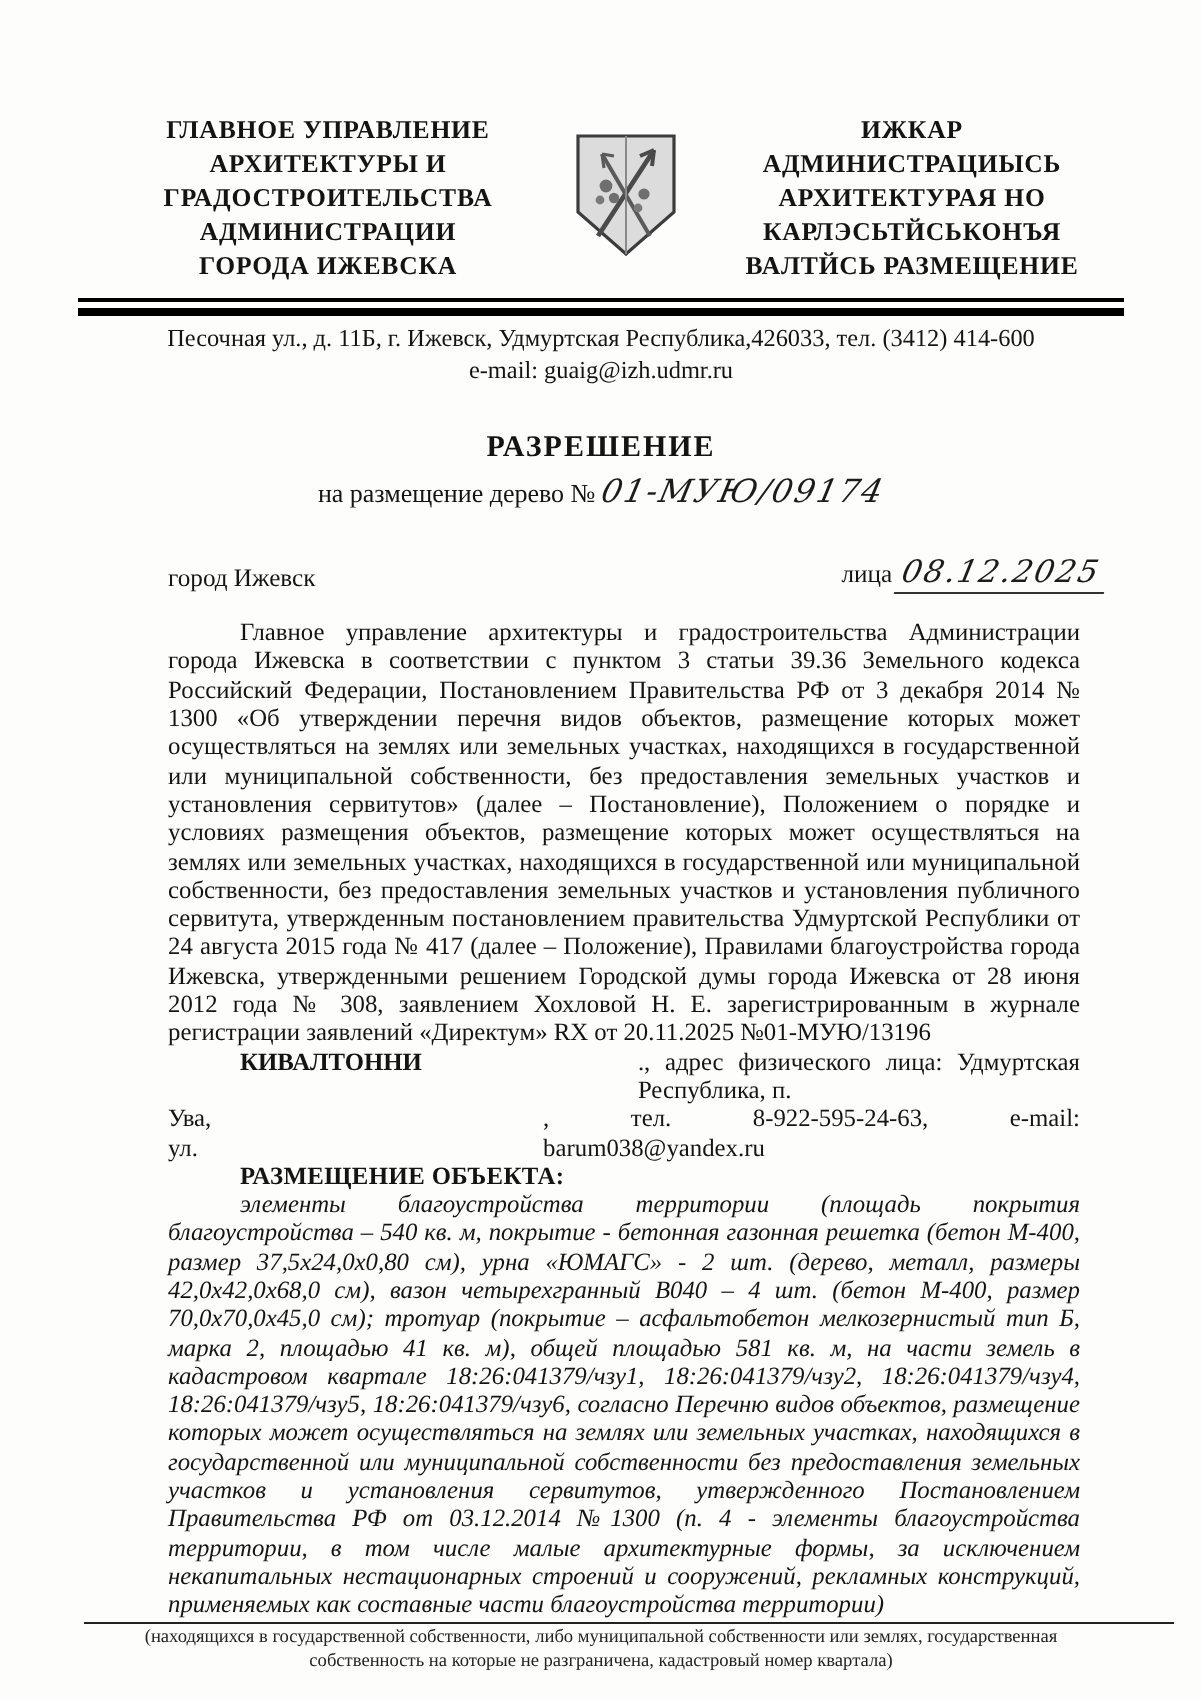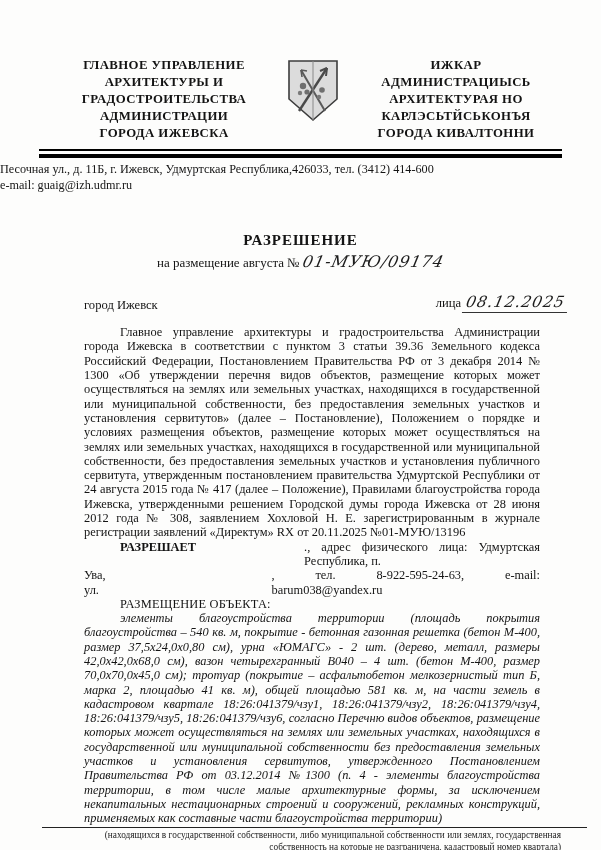--- a/index.html
+++ b/index.html
@@ -3,74 +3,74 @@
 <meta charset="utf-8">
 <style>
   html,body{margin:0;padding:0;}
   .page{
     width:601px;height:850px;background:#fdfdfc;color:#141414;
     font-family:"Liberation Serif", serif;position:relative;overflow:hidden;
     box-sizing:border-box;
   }
   
   .letterhead{
-    display:flex;justify-content:space-between;align-items:flex-start;
+    display:flex;justify-content:space-between;align-items:center;
     padding:57px 45px 0 58px;
   }
   .org-block{
     font-weight:bold;font-size:12.8px;line-height:1.32;text-align:center;
     white-space:pre-line;letter-spacing:.4px;
   }
   .org-left{width:212px;}
   .org-right{width:200px;}
   .emblem-box{width:58px;display:flex;justify-content:center;padding-top:2px;}
   .double-rule{
     margin:8px 39px 0 39px;height:3px;
     border-top:2px solid #000;border-bottom:4px solid #000;
   }
-  .address-block{font-size:12.2px;margin-top:4px;line-height:1.3;}
+  .address-block{text-align:center;font-size:12.2px;margin-top:4px;line-height:1.3;}
   .address-block .email{}
   
   .doc-title{
-    text-align:center;font-weight:bold;font-size:15px;letter-spacing:1px;margin-top:38px;
+    text-align:center;font-weight:bold;font-size:15px;letter-spacing:1px;margin-top:22px;
   }
   .doc-subtitle{text-align:center;font-size:13px;margin-top:3px;}
   .hand{
     font-family:"DejaVu Serif", serif;font-style:italic;font-size:15.5px;
     letter-spacing:1px;display:inline-block;transform:skewX(-12deg);
     color:#1c1c1c;
   }
   .hand-number{font-size:16px;}
   
   .meta-row{
     display:flex;justify-content:space-between;align-items:flex-end;
-    padding:0 32px 0 84px;margin-top:22px;font-size:12.6px;
+    padding:0 47px 0 84px;margin-top:22px;font-size:12.6px;
   }
   .date-wrap .hand{border-bottom:1px solid #333;padding:0 4px 1px 2px;}
   
   .body-text{
     padding:0 61px 0 84px;font-size:12.4px;line-height:14.3px;
     text-align:justify;
   }
   .intro{margin-top:12px;text-indent:36px;}
   .permits-line{display:flex;margin-top:0;}
   .permits-line .indent{width:36px;flex:0 0 auto;}
   .permits-line .spacer1{flex:0 0 108px;}
   .permits-line2{display:flex;gap:15px;}
   .permits-line2 .spacer2{flex:0 0 118px;}
   .bold{font-weight:bold;}
-  .placement-label{text-indent:36px;font-weight:normal;letter-spacing:.2px;}
+  .placement-label{text-indent:36px;font-weight:bold;letter-spacing:.2px;}
   .placement{text-indent:36px;font-style:italic;}
   
   .land-line{
     margin-top:18px;padding-left:84px;font-size:12.6px;
   }
   .land-rule{margin:1px 14px 0 42px;border-bottom:1.3px solid #222;}
   .land-caption{
-    text-align:right;font-size:9.3px;line-height:1.35;margin-top:1px;
+    text-align:center;font-size:9.3px;line-height:1.35;margin-top:1px;
     white-space:pre-line;color:#222;padding:0 40px;
   }
 </style>
 </head>
 <body>
 
 <div class="page">
 
   <div class="letterhead">
     <div class="org-block org-left">ГЛАВНОЕ УПРАВЛЕНИЕ
@@ -94,49 +94,49 @@
           <circle cx="33" cy="38" r="2.2" fill="#7a7a7a"></circle>
           <path d="M27 2 V61" stroke="#8a8a8a" stroke-width="1"></path>
         </svg>
       </span>
     </div>
 
     <div class="org-block org-right">ИЖКАР
 АДМИНИСТРАЦИЫСЬ
 АРХИТЕКТУРАЯ НО
 КАРЛЭСЬТЙСЬКОНЪЯ
-ГОРОДА КИВАЛТОННИ</div>
+ВАЛТЙСЬ РАЗМЕЩЕНИЕ</div>
   </div>
 
   <div class="double-rule"></div>
 
   <div class="address-block">
     <div>Песочная ул., д. 11Б, г. Ижевск, Удмуртская Республика,426033, тел. (3412) 414-600</div>
     <div><span>e-mail: </span><span class="email">guaig@izh.udmr.ru</span></div>
   </div>
 
   <div class="doc-title">РАЗРЕШЕНИЕ</div>
   <div class="doc-subtitle">
-    <span>на размещение августа №</span>
+    <span>на размещение дерево №</span>
     <span class="hand hand-number">01-МУЮ/09174</span>
   </div>
 
   <div class="meta-row">
     <span>город Ижевск</span>
     <span class="date-wrap">
       <span>лица</span>
       <span class="hand">08.12.2025</span>
     </span>
   </div>
 
   <div class="body-text intro">Главное управление архитектуры и градостроительства Администрации города Ижевска в соответствии с пунктом 3 статьи 39.36 Земельного кодекса Российский Федерации, Постановлением Правительства РФ от 3 декабря 2014 № 1300 «Об утверждении перечня видов объектов, размещение которых может осуществляться на землях или земельных участках, находящихся в государственной или муниципальной собственности, без предоставления земельных участков и установления сервитутов» (далее – Постановление), Положением о порядке и условиях размещения объектов, размещение которых может осуществляться на землях или земельных участках, находящихся в государственной или муниципальной собственности, без предоставления земельных участков и установления публичного сервитута, утвержденным постановлением правительства Удмуртской Республики от 24 августа 2015 года № 417 (далее – Положение), Правилами  благоустройства города Ижевска, утвержденными решением Городской думы города Ижевска от 28 июня 2012 года № 308, заявлением Хохловой Н. Е. зарегистрированным в журнале регистрации заявлений «Директум» RX от 20.11.2025 №01-МУЮ/13196</div>
 
   <div class="body-text permits-line">
     <span class="indent"></span>
-    <span class="bold">РАЗРЕШАЕТ</span>
+    <span class="bold">КИВАЛТОННИ</span>
     <span class="spacer1"></span>
     <span>., адрес физического лица: Удмуртская Республика, п.</span>
   </div>
   <div class="body-text permits-line2">
     <span>Ува, ул.</span>
     <span class="spacer2"></span>
     <span>, тел. 8-922-595-24-63,  e-mail: barum038@yandex.ru</span>
   </div>
 
   <div class="body-text placement-label">РАЗМЕЩЕНИЕ ОБЪЕКТА:</div>

